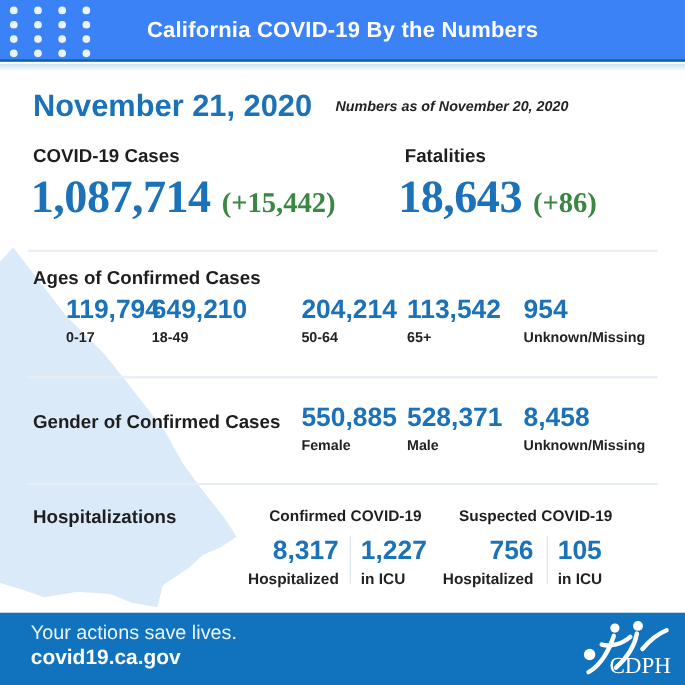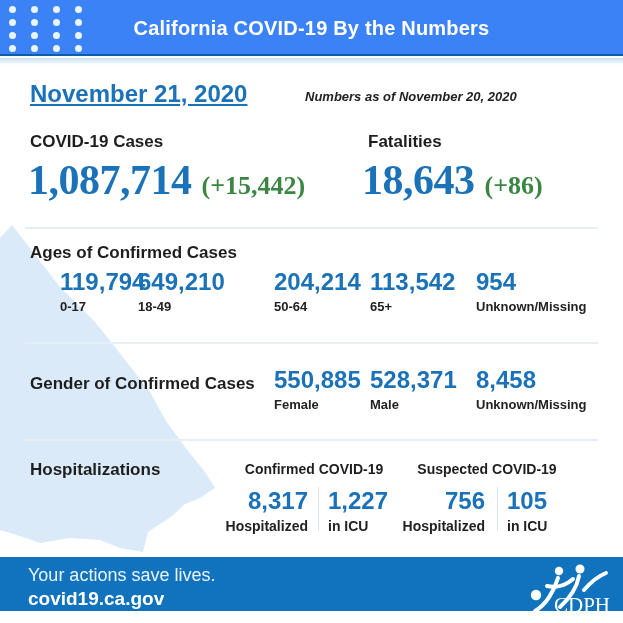--- a/index.html
+++ b/index.html
@@ -28,21 +28,21 @@
   .header-title {
     position:absolute; left:0; top:0; width:623px; height:56px;
     display:flex; align-items:center; justify-content:center;
     color:#ffffff; font-size:20px; font-weight:bold; letter-spacing:.2px;
   }
 
   
   .map-watermark { position:absolute; left:0; top:0; }
 
   
-  .date-title { position:absolute; left:30px; top:80px; font-size:24px; font-weight:bold; color:#1b72b8;text-decoration:underline; }
+  .date-title { position:absolute; left:30px; top:80px; font-size:28px; font-weight:bold; color:#1b72b8; }
   .as-of { position:absolute; left:305px; top:89px; font-size:13px; font-weight:bold; font-style:italic; color:#222; }
 
   
   .sec-label { font-size:17px; font-weight:bold; color:#1e1e1e; }
   .cases-label { position:absolute; left:30px; top:132px; }
   .fatal-label { position:absolute; left:368px; top:132px; }
   .bignum-group { position:absolute; top:156px; display:flex; align-items:baseline;font-family:Liberation Serif, serif; }
   .bignum-cases { left:28px; }
   .bignum-fatal { left:362px; }
   .bignum { font-size:42px; font-weight:bold; color:#1b72b8; letter-spacing:-.5px; }
@@ -71,21 +71,21 @@
   .hosp-cell { position:absolute; top:488px; }
   .hosp-cell .num { font-size:24px; font-weight:bold; color:#1b72b8; line-height:1.1; }
   .hosp-cell .lbl { font-size:14px; font-weight:bold; color:#222; margin-top:4px; }
   .hc-right { text-align:right; }
   .hc-1 { left:222px; width:86px; } .hc-2 { left:328px; }
   .hc-3 { left:398px; width:87px; } .hc-4 { left:507px; }
   .vdiv { position:absolute; top:487px; width:1px; height:44px; background:#d8e4ee; }
   .vdiv-1 { left:318px; } .vdiv-2 { left:497px; }
 
   
-  .footer { position:absolute; left:0; top:557px; width:623px; height:54px; background:#1173bd; }
+  .footer { position:absolute; left:0; top:557px; width:623px; height:66px; background:#1173bd; }
   .footer-tagline { position:absolute; left:28px; top:8px; font-size:18px; color:#eaf4fc; }
   .footer-url { position:absolute; left:28px; top:31px; font-size:19px; font-weight:bold; color:#ffffff; }
   .cdph-logo { position:absolute; left:528px; top:6px; }
   .cdph-text { font-family:"Liberation Serif", serif; font-size:21px; fill:#ffffff; }
 </style>
 </head>
 <body>
 
 <div class="canvas">
 

